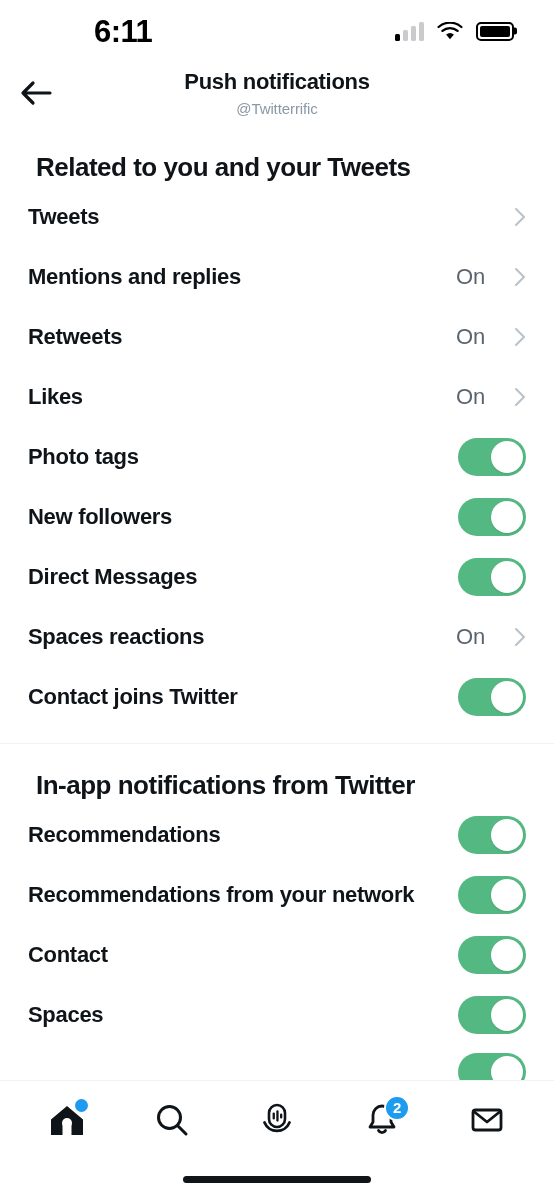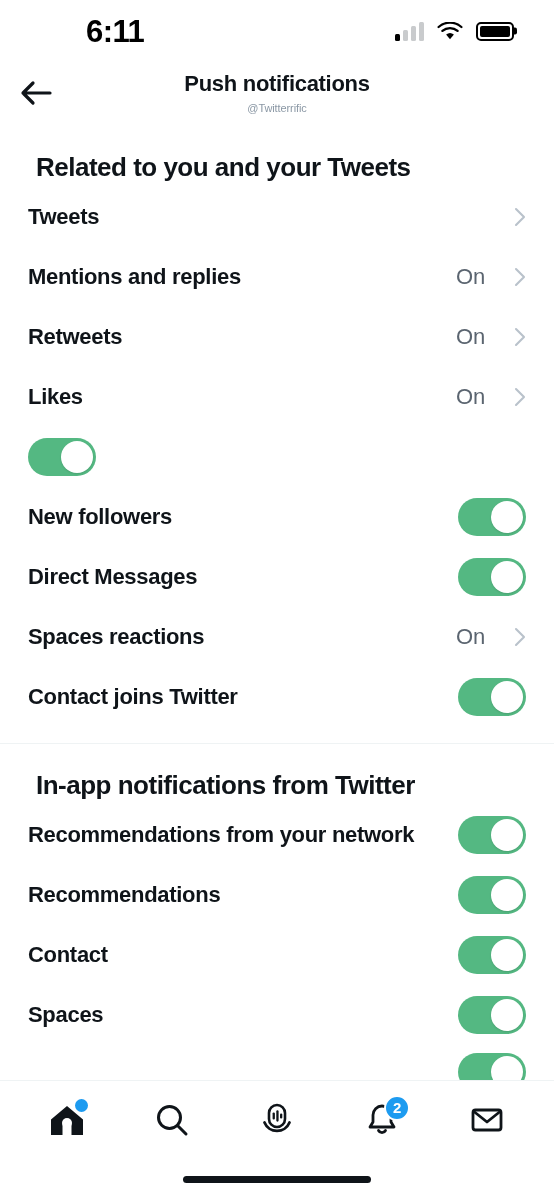--- a/index.html
+++ b/index.html
@@ -17,21 +17,21 @@
     display:flex; flex-direction:column;
   }
 
   
   .statusbar {
     height:62px;
     flex:0 0 62px;
     display:flex;
     align-items:center;
     justify-content:space-between;
-    padding:0 34px 0 4px;
+    padding:0 34px 0 12px;
     position:relative;
   }
   .status-time {
     font-size:31px;
     font-weight:bold;
     color:#000000;
     letter-spacing:-0.5px;
     margin-left:82px;
     line-height:1;
   }
@@ -98,21 +98,21 @@
     text-align:center;
     line-height:1.05;
   }
   .nav-title {
     font-size:22px;
     font-weight:bold;
     color:#0f1419;
     letter-spacing:-0.3px;
   }
   .nav-sub {
-    font-size:11px;
+    font-size:15px;
     color:#8b98a5;
     margin-top:8px;
     letter-spacing:-0.1px;
   }
 
   
   .content {
     flex:1 1 auto;
     overflow:hidden;
     position:relative;
@@ -314,20 +314,21 @@
       <div class="row-label">Likes</div>
       <div class="row-right">
         <span class="row-value">On</span>
         <svg class="chevron" viewBox="0 0 12 20">
             <path d="M2 2 L10 10 L2 18" stroke="#b9c2cb" stroke-width="2.1" fill="none" stroke-linecap="round" stroke-linejoin="round"></path>
           </svg>
       </div>
     </div>
 
     <div class="row">
+      <div class="row-label">Photo tags</div>
       <div class="toggle on">
           <div class="knob"></div>
         </div>
     </div>
 
     <div class="row">
       <div class="row-label">New followers</div>
       <div class="toggle on">
           <div class="knob"></div>
         </div>
@@ -355,28 +356,28 @@
       <div class="toggle on">
           <div class="knob"></div>
         </div>
     </div>
 
     <div class="divider"></div>
 
     <div class="section-title sec2-title">In-app notifications from Twitter</div>
 
     <div class="row">
+      <div class="row-label">Recommendations</div>
+      <div class="toggle on">
+          <div class="knob"></div>
+        </div>
+    </div>
+
+    <div class="row">
       <div class="row-label">Recommendations from your network</div>
-      <div class="toggle on">
-          <div class="knob"></div>
-        </div>
-    </div>
-
-    <div class="row">
-      <div class="row-label">Recommendations</div>
       <div class="toggle on">
           <div class="knob"></div>
         </div>
     </div>
 
     <div class="row">
       <div class="row-label">Contact</div>
       <div class="toggle on">
           <div class="knob"></div>
         </div>

